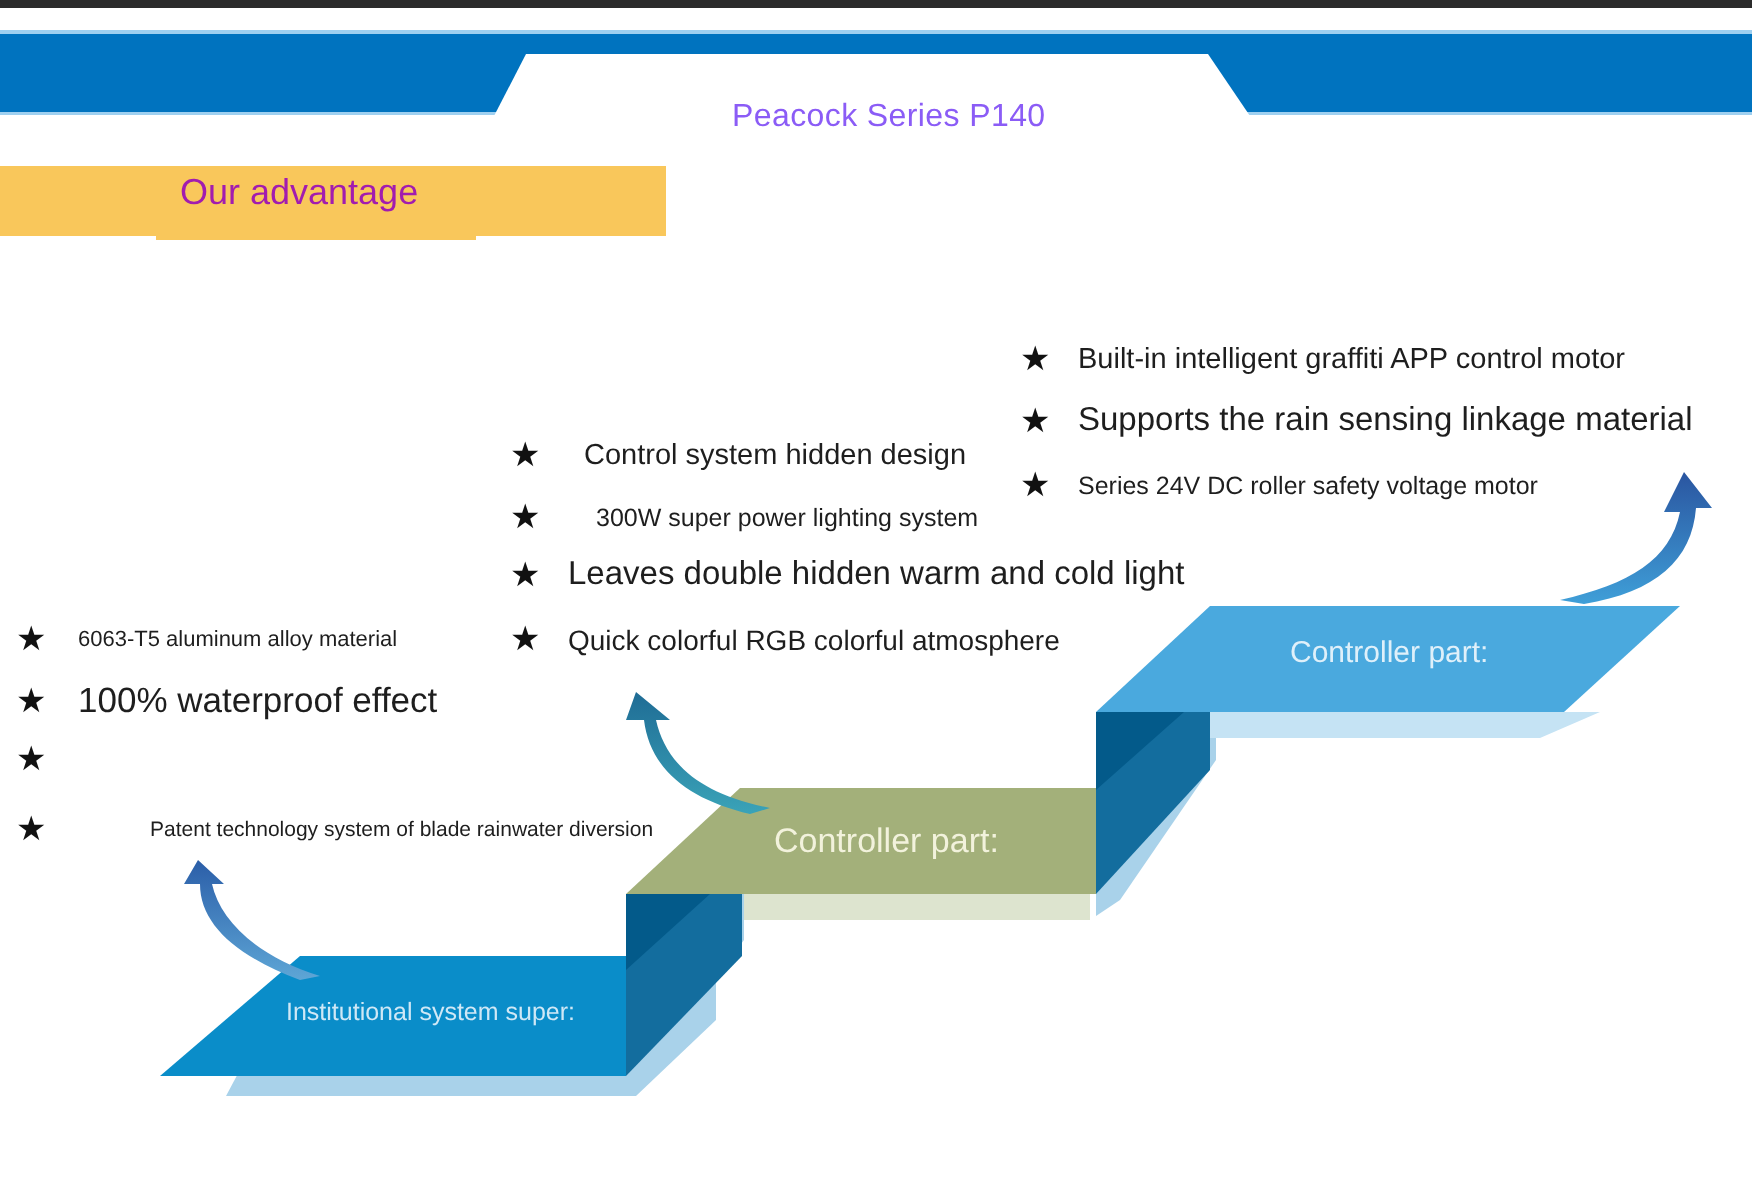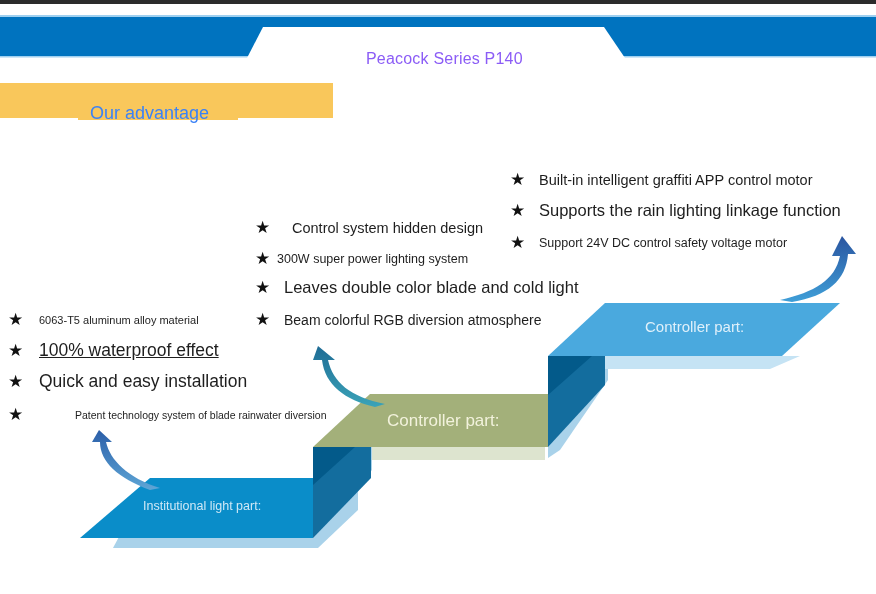--- a/index.html
+++ b/index.html
@@ -9,21 +9,21 @@
       font-family: "Liberation Sans", "DejaVu Sans", sans-serif;
     }
     .topbar { position: absolute; left: 0; top: 0; width: 876px; height: 4px; background: #2b2b2b; }
     svg.bg { position: absolute; left: 0; top: 0; }
     .title {
       position: absolute; left: 263px; width: 400px; top: 34px; text-align: left;
       padding-left: 103px; box-sizing: border-box;
       font-size: 16px; color: #8b5cf6; letter-spacing: 0.2px; margin-top: 16px;
     }
     .adv {
-      position: absolute; left: 90px; top: 103px; font-size: 18px; color: #3b82f6;
+      position: absolute; left: 90px; top: 86px; font-size: 18px; color: #a21caf;
     }
     .feat { position: absolute; white-space: nowrap; color: #1e1e1e; display: flex; align-items: center; }
     .feat .star { display: inline-block; width: 22px; font-size: 17px; color: #111; line-height: 1; }
     .s-sm { font-size: 12.5px; }
     .s-md { font-size: 14.5px; }
     .s-lg { font-size: 17.5px; }
     .lbl { position: absolute; white-space: nowrap; }
     .lbl-inst { left: 143px; top: 499px; font-size: 12.5px; color: #cfe8f6; }
     .lbl-ctrl1 { left: 387px; top: 411px; font-size: 17px; color: #f2f2dc; }
     .lbl-ctrl2 { left: 645px; top: 318px; font-size: 15px; color: #dff0fa; }
@@ -85,56 +85,55 @@
 
 <div class="title">Peacock Series P140</div>
 <div class="adv">Our advantage</div>
 
 <div class="feat s-sm" style="left:8px; top:311px;">
   <span class="star">★</span>
   <span style="margin-left:9px; font-size:11px;">6063-T5 aluminum alloy material</span>
 </div>
 <div class="feat s-lg" style="left:8px; top:340px;">
   <span class="star">★</span>
-  <span style="margin-left:9px;text-decoration:underline;">100% waterproof effect</span>
+  <span style="margin-left:9px;">100% waterproof effect</span>
 </div>
 <div class="feat s-lg" style="left:8px; top:371px;">
   <span class="star">★</span>
-  <span style="margin-left:9px;">Quick and easy installation</span>
 </div>
 <div class="feat" style="left:8px; top:406px; font-size:10.5px;">
   <span class="star">★</span>
   <span style="margin-left:9px;padding-left:36px;">Patent technology system of blade rainwater diversion</span>
 </div>
 
 <div class="feat s-md" style="left:255px; top:219px;">
   <span class="star">★</span>
   <span style="margin-left:15px;">Control system hidden design</span>
 </div>
 <div class="feat" style="left:255px; top:250px; font-size:12.5px;">
   <span class="star">★</span>
-  <span style="margin-left:0;">300W super power lighting system</span>
+  <span style="margin-left:21px;">300W super power lighting system</span>
 </div>
 <div class="feat s-lg" style="left:255px; top:278px; font-size:16.5px;">
   <span class="star">★</span>
-  <span style="margin-left:7px;">Leaves double color blade and cold light</span>
+  <span style="margin-left:7px;">Leaves double hidden warm and cold light</span>
 </div>
 <div class="feat s-md" style="left:255px; top:311px; font-size:14px;">
   <span class="star">★</span>
-  <span style="margin-left:7px;">Beam colorful RGB diversion atmosphere</span>
+  <span style="margin-left:7px;">Quick colorful RGB colorful atmosphere</span>
 </div>
 
 <div class="feat s-md" style="left:510px; top:171px;">
   <span class="star">★</span>
   <span style="margin-left:7px;">Built-in intelligent graffiti APP control motor</span>
 </div>
 <div class="feat s-lg" style="left:510px; top:201px; font-size:16.5px;">
   <span class="star">★</span>
-  <span style="margin-left:7px;">Supports the rain lighting linkage function</span>
+  <span style="margin-left:7px;">Supports the rain sensing linkage material</span>
 </div>
 <div class="feat" style="left:510px; top:234px; font-size:12.5px;">
   <span class="star">★</span>
-  <span style="margin-left:7px;">Support 24V DC control safety voltage motor</span>
+  <span style="margin-left:7px;">Series 24V DC roller safety voltage motor</span>
 </div>
 
-<div class="lbl lbl-inst">Institutional light part:</div>
+<div class="lbl lbl-inst">Institutional system super:</div>
 <div class="lbl lbl-ctrl1">Controller part:</div>
 <div class="lbl lbl-ctrl2">Controller part:</div>
 
 </body></html>

